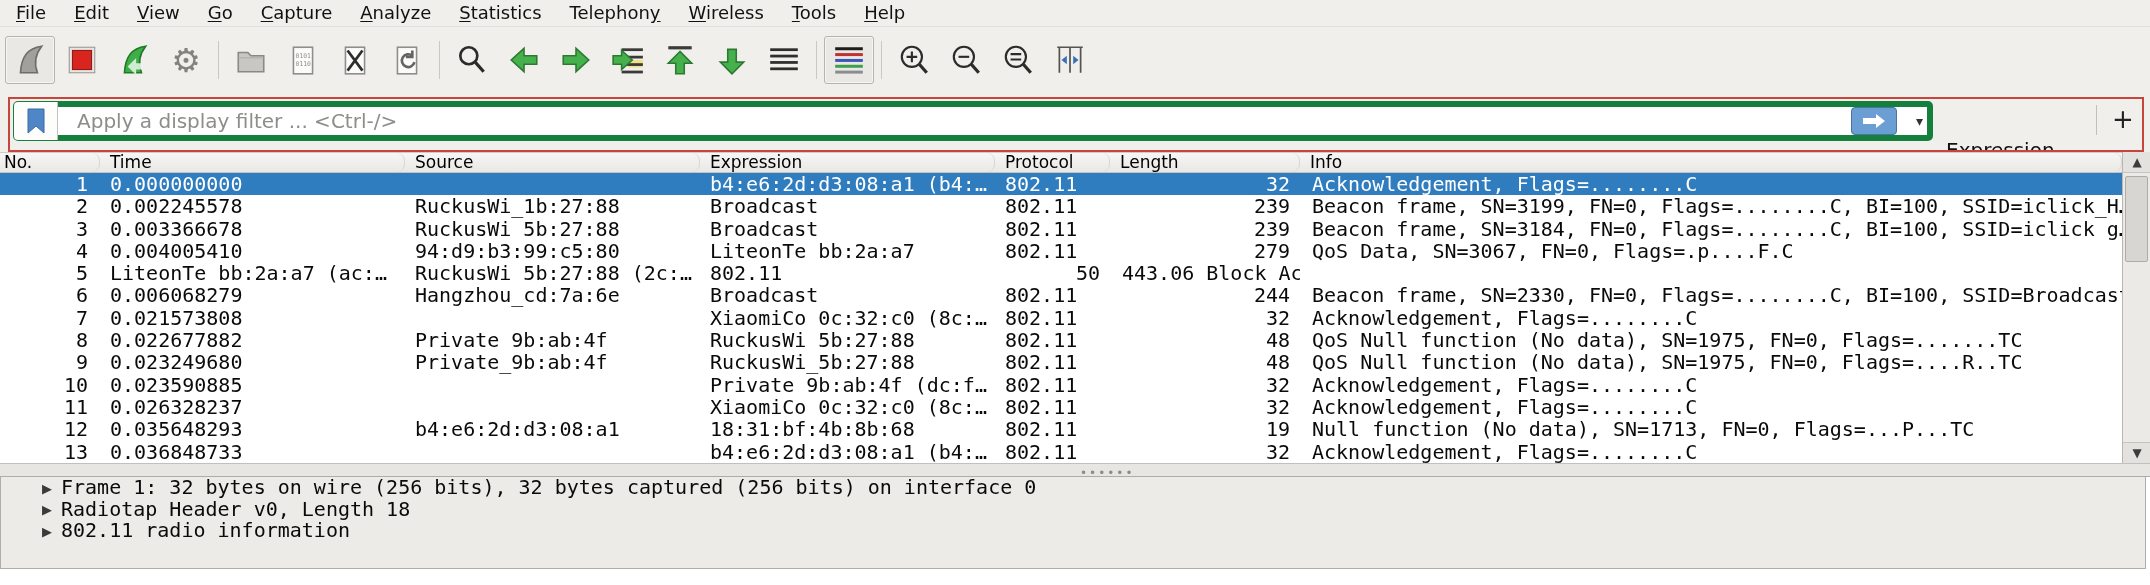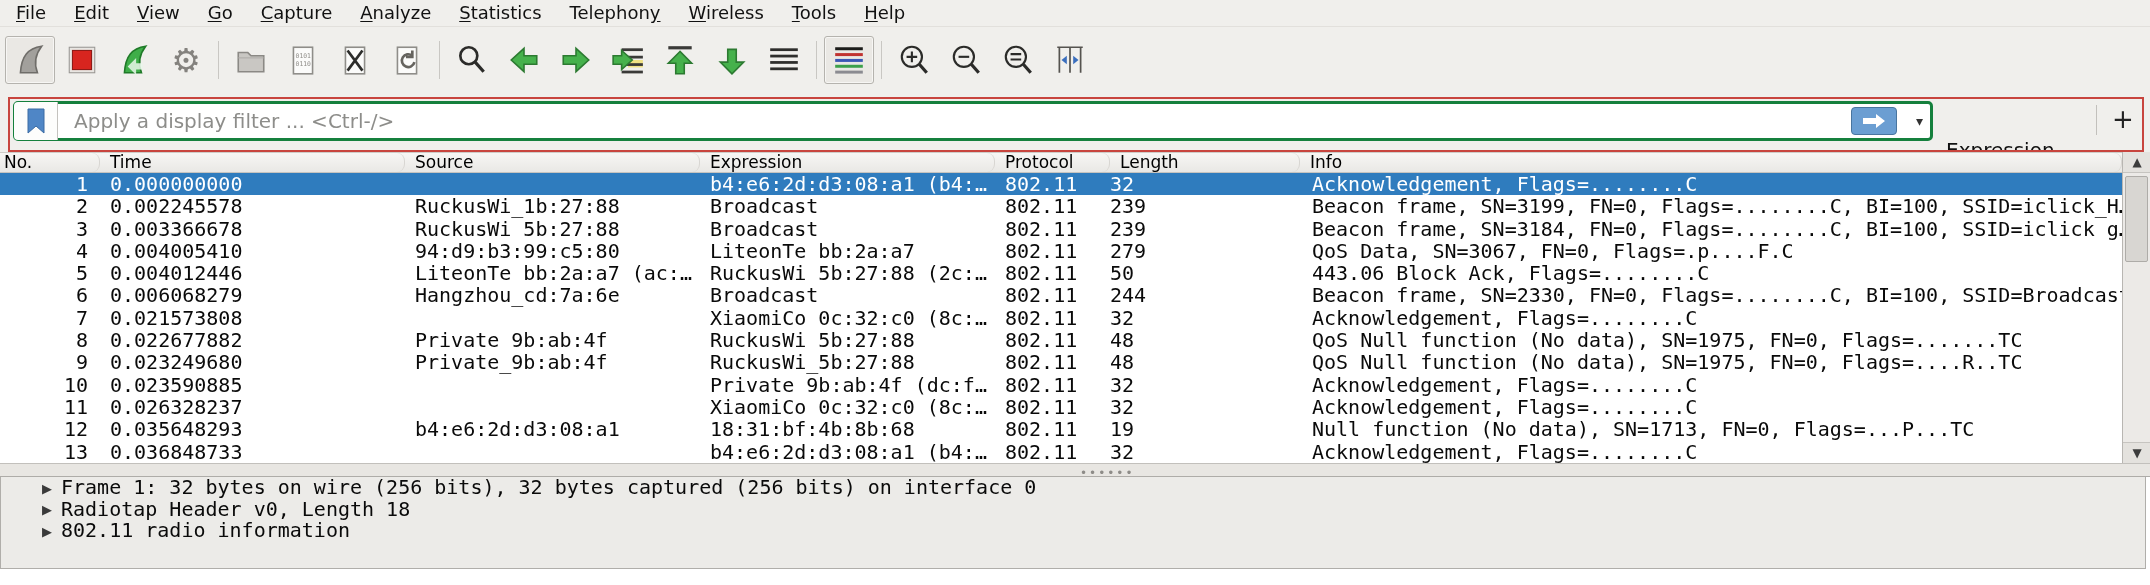--- a/index.html
+++ b/index.html
@@ -23,21 +23,21 @@
   .tb-btn { width:50px; height:48px; display:flex; align-items:center; justify-content:center;
             border:1px solid transparent; border-radius:3px; margin:0 1px; }
   .tb-btn.boxed { border:1px solid #b5b3ae; background:#eae8e4;
                   box-shadow:inset 0 0 0 1px #f7f6f4; }
   .tb-btn svg { display:block; }
   .gear-glyph { font-size:33px; color:#84827e; line-height:1; }
 
   
   .filterbar { position:absolute; left:0; top:93px; width:2150px; height:56px; background:#f0efec; }
   .filter-wrap { position:absolute; left:13px; top:8px; width:1920px; height:40px; }
-  .filter-input { width:100%; height:40px; border:3px solid #15803d; border-radius:5px;
+  .filter-input { width:100%; height:40px; border:6px solid #15803d; border-radius:5px;
                   background:#ffffff; font-family:"DejaVu Sans",sans-serif; font-size:20px;
                   padding-left:58px; padding-right:100px; color:#333; outline:none; }
   .filter-input::placeholder { color:#8d8d8a; }
   .bookmark-box { position:absolute; left:1px; top:1px; width:44px; height:38px;
                   border-right:1px solid #c4c2be; display:flex; align-items:center;
                   justify-content:center; border-radius:4px 0 0 4px; background:#fdfdfc; }
   .apply-btn { position:absolute; right:36px; top:6px; width:46px; height:28px;
                background:#6b9ed2; border:1px solid #49759f; border-radius:4px;
                display:flex; align-items:center; justify-content:center; }
   .filter-caret { position:absolute; right:10px; top:12px; font-size:14px; color:#333; }
@@ -59,21 +59,21 @@
                          white-space:nowrap; overflow:hidden;border-radius:8px; }
   .plist-header .hcell:first-child { padding-left:4px; }
 
   .plist-body { position:absolute; left:0; top:173px; width:2122px; height:290px;
                 background:#ffffff; overflow:hidden;
                 font-family:"DejaVu Sans Mono","Liberation Mono",monospace; font-size:20px; color:#0a0a0a; }
   .prow { height:22.3px; line-height:22.3px; white-space:nowrap; }
   .prow .cell { overflow:hidden; white-space:nowrap; }
   .cell.c-no { text-align:right; padding-right:12px; }
   .cell.c-time, .cell.c-src, .cell.c-dst, .cell.c-proto { padding-left:10px; }
-  .cell.c-len { text-align:left; padding-right:10px; }
+  .cell.c-len { text-align:right; padding-right:10px; }
   .cell.c-info { padding-left:12px; }
   .prow.selected { background:#2f7cbe; color:#ffffff; }
 
   
   .vscroll { position:absolute; left:2122px; top:152px; width:28px; height:311px;
              background:#eceae7; border-left:1px solid #b8b6b2; }
   .vs-btn { position:absolute; left:0; width:28px; height:21px; display:flex; align-items:center;
             justify-content:center; font-size:12px; color:#3c3c3c; background:#e4e2de; }
   .vs-up { top:0; border-bottom:1px solid #c6c4c0; }
   .vs-down { bottom:0; border-top:1px solid #c6c4c0; }
@@ -363,21 +363,20 @@
         <div class="cell c-no">4</div>
         <div class="cell c-time">0.004005410</div>
         <div class="cell c-src">94:d9:b3:99:c5:80</div>
         <div class="cell c-dst">LiteonTe_bb:2a:a7</div>
         <div class="cell c-proto">802.11</div>
         <div class="cell c-len">279</div>
         <div class="cell c-info">QoS Data, SN=3067, FN=0, Flags=.p....F.C</div>
       </div>
       <div class="prow grid-cols">
         <div class="cell c-no">5</div>
-        <div class="cell c-time">0.004012446</div>
         <div class="cell c-src">LiteonTe_bb:2a:a7 (ac:…</div>
         <div class="cell c-dst">RuckusWi_5b:27:88 (2c:…</div>
         <div class="cell c-proto">802.11</div>
         <div class="cell c-len">50</div>
         <div class="cell c-info">443.06 Block Ack, Flags=........C</div>
       </div>
       <div class="prow grid-cols">
         <div class="cell c-no">6</div>
         <div class="cell c-time">0.006068279</div>
         <div class="cell c-src">Hangzhou_cd:7a:6e</div>

